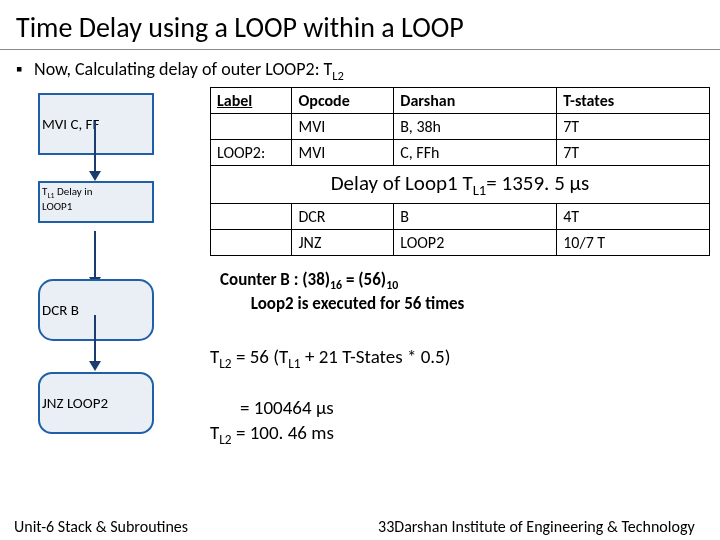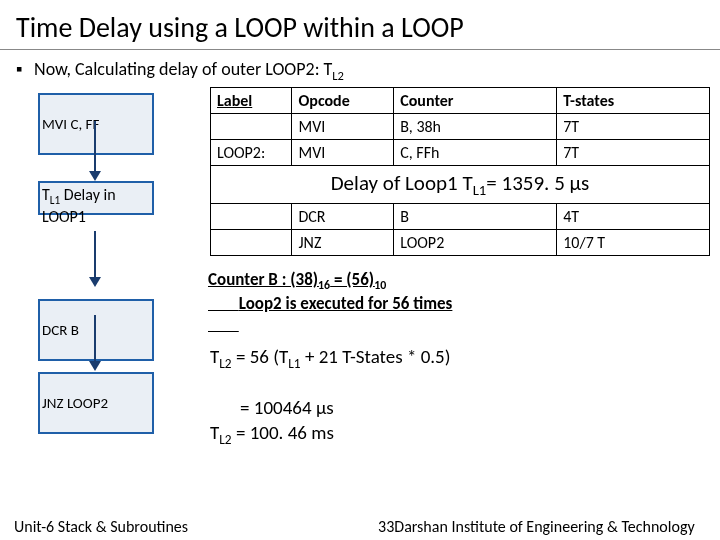--- a/index.html
+++ b/index.html
@@ -36,23 +36,23 @@
     position: absolute;
     left: 38px;
     width: 116px;
     text-align: left;
     font-size: 15px;
     border: 2px solid #1f5fa8;
     background: #eaeff5;
     padding: 20px 2px;
   }
   .box1 { top: 6px; }
-  .box2 { top: 94px; height: 34px; padding-top:2px; font-size:16px; }
-  .box3 { top: 212px; }
-  .box4 { top: 285px; }
+  .box2 { top: 94px; height: 42px; padding-top:2px; font-size:11px; }
+  .box3 { top: 192px; border-radius: 15px; }
+  .box4 { top: 285px; border-radius: 14px; }
 
   .arrow {
     position: absolute;
     left: 94px;
     width: 2px;
     background: #1a3c6e;
   }
   .arrow::after {
     content: "";
     position: absolute;
@@ -87,27 +87,26 @@
     font-weight: 400;
     padding: 4px 0;
   }
   .c1 { width: 80px; text-decoration: underline;}
   .c2 { width: 100px;}
   .c3 { width: 160px;}
   .c4 { width: 150px;}
 
   .notes {
     position: absolute;
-    left: 208px;
+    left: 220px;
     top: 182px;
     width: 500px;
     font-size: 17px;
     font-weight: 700;
     line-height: 1.25;
-    text-decoration: underline;
   }
   .calc {
     position: absolute;
     left: 210px;
     top: 258px;
     width: 500px;
     font-size: 19px;
     font-weight: 400;
     line-height: 1.3;
   }
@@ -148,21 +147,21 @@
   <div class="arrow arr2"></div>
   <div class="box box3">DCR B</div>
   <div class="arrow arr3"></div>
   <div class="box box4">JNZ LOOP2</div>
 
   <table class="tbl">
     <tbody>
         <tr>
       <td class="hd c1">Label</td>
       <td class="hd c2">Opcode</td>
-      <td class="hd c3">Counter</td>
+      <td class="hd c3">Darshan</td>
       <td class="hd c4">T-states</td>
     </tr>
     <tr>
       <td></td>
       <td>MVI</td>
       <td>B, 38h</td>
       <td>7T</td>
     </tr>
     <tr>
       <td>LOOP2:</td>

